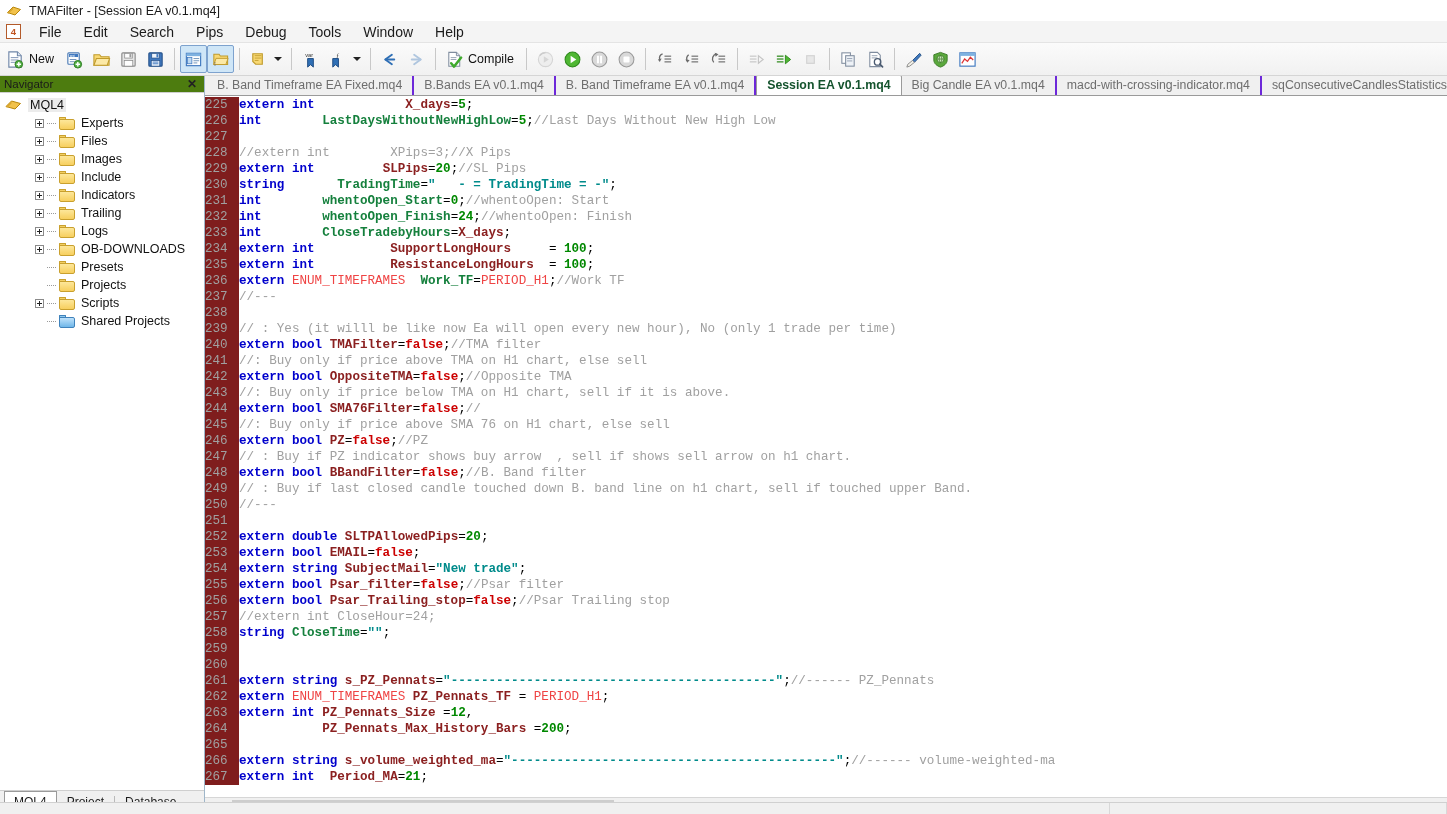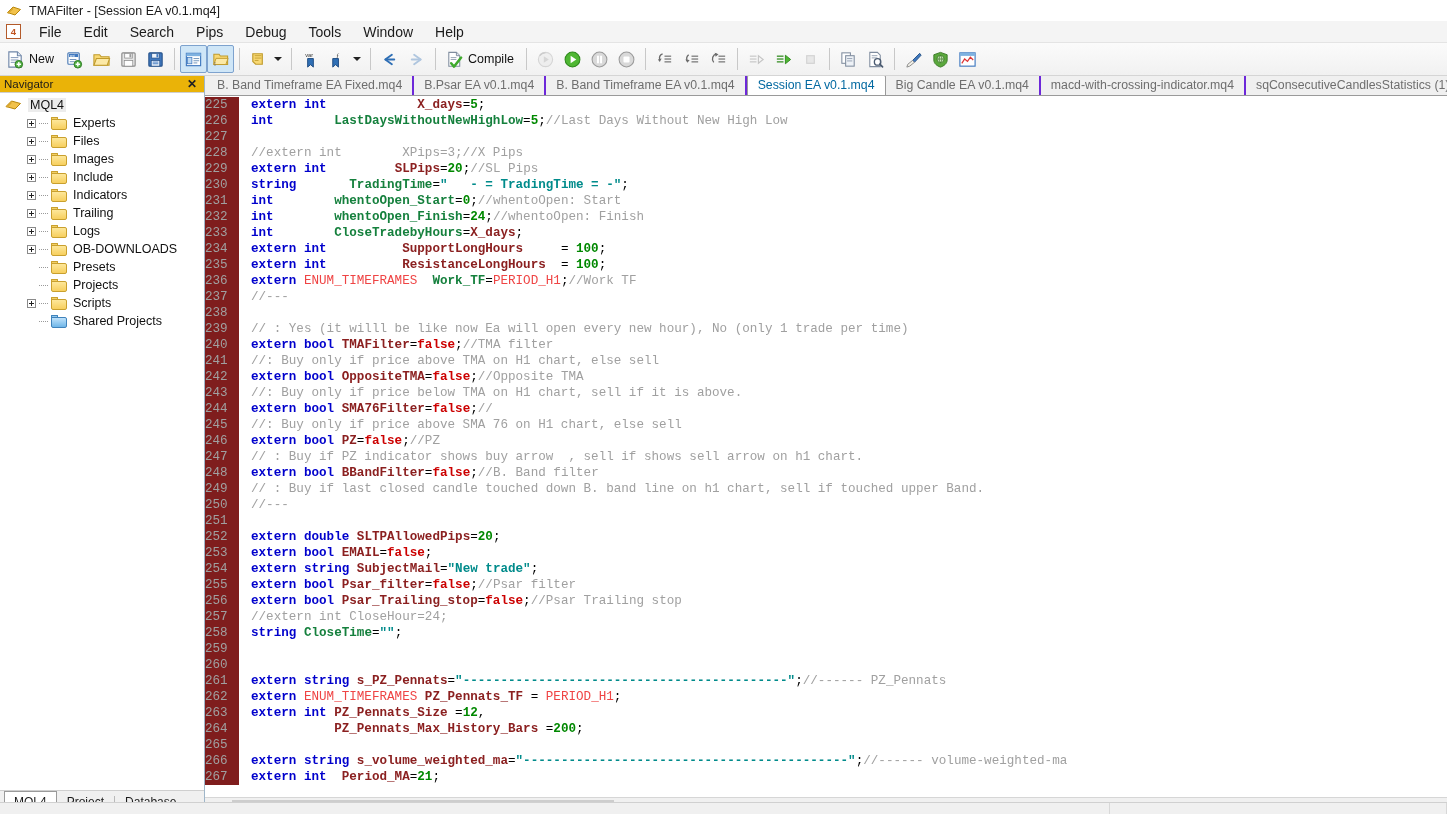--- a/index.html
+++ b/index.html
@@ -107,40 +107,40 @@
   #navigator {
     width: 205px;
     flex: 0 0 205px;
     background: #ffffff;
     border-right: 1px solid #9fb6c9;
     display: flex;
     flex-direction: column;
   }
   #nav-header {
     height: 17px;
-    background: #eab308;
+    background: #4d7c0f;
     border-bottom: 1px solid #cfcfcf;
     display: flex; align-items: center;
     padding: 0 4px 0 4px;
     font-size: 11.5px;
     color: #1a1a1a;
     justify-content: center;
   }
   #nav-header .title { flex: 1 1 auto; }
   #nav-header .close { font-size: 12px; font-weight: bold; cursor: default; padding: 0 3px; color:#222;}
   #nav-tree {
     flex: 1 1 auto;
     overflow: hidden;
     padding-top: 3px;
     font-size: 12.5px;
   }
   .tree-row {
     display: flex; align-items: center;
     height: 18px;
-    padding-left: 14px;
+    padding-left: 22px;
     white-space: nowrap;
     cursor: default;
   }
   .tree-row.root { padding-left: 5px; }
   .tree-row .expander {
     width: 9px; height: 9px;
     border: 1px solid #8a8a8a;
     background: #fff;
     margin-right: 3px;
     position: relative;
@@ -238,26 +238,27 @@
     font-size: 12.3px;
     color: #6e6e6e;
     padding: 2px 10px 3px 10px;
     white-space: nowrap;
     cursor: default;
     border-right: 2px solid #6d28d9;
     line-height: 14px;
   }
   .file-tab.active {
     background: #ffffff;
-    color: #0369a1;
+    color: #14532d;
     border: 1px solid #9a9a9a;
     border-bottom: 1px solid #ffffff;
     margin-bottom: -1px;
     padding: 2px 10px 3px 10px;
     border-radius: 2px 2px 0 0;
+    font-weight: bold;
   }
   #code-wrap {
     flex: 1 1 auto;
     display: flex;
     overflow: hidden;
     background: #ffffff;
     position: relative;
   }
   #code-area {
     flex: 1 1 auto;
@@ -276,21 +277,21 @@
     text-align: right;
     padding-right: 19px;
     color: #a0a0a0;
     background: #7f1d1d;
     font-family: "Liberation Mono","DejaVu Sans Mono",monospace;
     font-size: 12.6px;
     line-height: 16px;
     user-select: none;
   }
   .src {
-    padding-left: 12px;
+    padding-left: 0;
     font-family: "Liberation Mono","DejaVu Sans Mono",monospace;
     font-size: 12.6px;
     line-height: 16px;
     white-space: pre;
   }
   
   .kw   { color: #0000cc; font-weight: bold; }
   .typ  { color: #ef4444; font-weight: normal; }
   .id   { color: #8b2020; font-weight: bold; }
   .idp  { color: #15803d; font-weight: bold; }
@@ -851,21 +852,21 @@
       <span class="nav-tab">Project</span>
       <span class="nav-tab-sep"></span>
       <span class="nav-tab">Database</span>
     </div>
   </div>
 
   <div id="editor-pane">
 
     <div id="file-tabs">
       <span class="file-tab">B. Band Timeframe EA Fixed.mq4</span>
-      <span class="file-tab">B.Psar EA v0.1.mq4</span>
+      <span class="file-tab">B.Bands EA v0.1.mq4</span>
       <span class="file-tab">B. Band Timeframe EA v0.1.mq4</span>
       <span class="file-tab active">Session EA v0.1.mq4</span>
       <span class="file-tab">Big Candle EA v0.1.mq4</span>
       <span class="file-tab">macd-with-crossing-indicator.mq4</span>
       <span class="file-tab">sqConsecutiveCandlesStatistics (1).mq4</span>
     </div>
 
     <div id="code-wrap">
       <div id="code-area"><div class="code-line"><span class="ln">225</span><span class="src"><span class="kw">extern </span><span class="kw">int</span><span class="pun">            </span><span class="id">X_days</span><span class="pun">=</span><span class="num">5</span><span class="pun">;</span></span></div><div class="code-line"><span class="ln">226</span><span class="src"><span class="kw">int</span><span class="pun">        </span><span class="idp">LastDaysWithoutNewHighLow</span><span class="pun">=</span><span class="num">5</span><span class="pun">;</span><span class="cmt">//Last Days Without New High Low</span></span></div><div class="code-line"><span class="ln">227</span><span class="src"></span></div><div class="code-line"><span class="ln">228</span><span class="src"><span class="cmt">//extern int        XPips=3;//X Pips</span></span></div><div class="code-line"><span class="ln">229</span><span class="src"><span class="kw">extern </span><span class="kw">int</span><span class="pun">         </span><span class="id">SLPips</span><span class="pun">=</span><span class="num">20</span><span class="pun">;</span><span class="cmt">//SL Pips</span></span></div><div class="code-line"><span class="ln">230</span><span class="src"><span class="kw">string</span><span class="pun">       </span><span class="idp">TradingTime</span><span class="pun">=</span><span class="str">"   - = TradingTime = -"</span><span class="pun">;</span></span></div><div class="code-line"><span class="ln">231</span><span class="src"><span class="kw">int</span><span class="pun">        </span><span class="idp">whentoOpen_Start</span><span class="pun">=</span><span class="num">0</span><span class="pun">;</span><span class="cmt">//whentoOpen: Start</span></span></div><div class="code-line"><span class="ln">232</span><span class="src"><span class="kw">int</span><span class="pun">        </span><span class="idp">whentoOpen_Finish</span><span class="pun">=</span><span class="num">24</span><span class="pun">;</span><span class="cmt">//whentoOpen: Finish</span></span></div><div class="code-line"><span class="ln">233</span><span class="src"><span class="kw">int</span><span class="pun">        </span><span class="idp">CloseTradebyHours</span><span class="pun">=</span><span class="id">X_days</span><span class="pun">;</span></span></div><div class="code-line"><span class="ln">234</span><span class="src"><span class="kw">extern </span><span class="kw">int</span><span class="pun">          </span><span class="id">SupportLongHours</span><span class="pun">     = </span><span class="num">100</span><span class="pun">;</span></span></div><div class="code-line"><span class="ln">235</span><span class="src"><span class="kw">extern </span><span class="kw">int</span><span class="pun">          </span><span class="id">ResistanceLongHours</span><span class="pun">  = </span><span class="num">100</span><span class="pun">;</span></span></div><div class="code-line"><span class="ln">236</span><span class="src"><span class="kw">extern </span><span class="typ">ENUM_TIMEFRAMES</span><span class="pun">  </span><span class="idp">Work_TF</span><span class="pun">=</span><span class="typ">PERIOD_H1</span><span class="pun">;</span><span class="cmt">//Work TF</span></span></div><div class="code-line"><span class="ln">237</span><span class="src"><span class="cmt">//---</span></span></div><div class="code-line"><span class="ln">238</span><span class="src"></span></div><div class="code-line"><span class="ln">239</span><span class="src"><span class="cmt">// : Yes (it willl be like now Ea will open every new hour), No (only 1 trade per time)</span></span></div><div class="code-line"><span class="ln">240</span><span class="src"><span class="kw">extern </span><span class="kw">bool</span><span class="pun"> </span><span class="id">TMAFilter</span><span class="pun">=</span><span class="bl">false</span><span class="pun">;</span><span class="cmt">//TMA filter</span></span></div><div class="code-line"><span class="ln">241</span><span class="src"><span class="cmt">//: Buy only if price above TMA on H1 chart, else sell</span></span></div><div class="code-line"><span class="ln">242</span><span class="src"><span class="kw">extern </span><span class="kw">bool</span><span class="pun"> </span><span class="id">OppositeTMA</span><span class="pun">=</span><span class="bl">false</span><span class="pun">;</span><span class="cmt">//Opposite TMA</span></span></div><div class="code-line"><span class="ln">243</span><span class="src"><span class="cmt">//: Buy only if price below TMA on H1 chart, sell if it is above.</span></span></div><div class="code-line"><span class="ln">244</span><span class="src"><span class="kw">extern </span><span class="kw">bool</span><span class="pun"> </span><span class="id">SMA76Filter</span><span class="pun">=</span><span class="bl">false</span><span class="pun">;</span><span class="cmt">//</span></span></div><div class="code-line"><span class="ln">245</span><span class="src"><span class="cmt">//: Buy only if price above SMA 76 on H1 chart, else sell</span></span></div><div class="code-line"><span class="ln">246</span><span class="src"><span class="kw">extern </span><span class="kw">bool</span><span class="pun"> </span><span class="id">PZ</span><span class="pun">=</span><span class="bl">false</span><span class="pun">;</span><span class="cmt">//PZ</span></span></div><div class="code-line"><span class="ln">247</span><span class="src"><span class="cmt">// : Buy if PZ indicator shows buy arrow  , sell if shows sell arrow on h1 chart.</span></span></div><div class="code-line"><span class="ln">248</span><span class="src"><span class="kw">extern </span><span class="kw">bool</span><span class="pun"> </span><span class="id">BBandFilter</span><span class="pun">=</span><span class="bl">false</span><span class="pun">;</span><span class="cmt">//B. Band filter</span></span></div><div class="code-line"><span class="ln">249</span><span class="src"><span class="cmt">// : Buy if last closed candle touched down B. band line on h1 chart, sell if touched upper Band.</span></span></div><div class="code-line"><span class="ln">250</span><span class="src"><span class="cmt">//---</span></span></div><div class="code-line"><span class="ln">251</span><span class="src"></span></div><div class="code-line"><span class="ln">252</span><span class="src"><span class="kw">extern </span><span class="kw">double</span><span class="pun"> </span><span class="id">SLTPAllowedPips</span><span class="pun">=</span><span class="num">20</span><span class="pun">;</span></span></div><div class="code-line"><span class="ln">253</span><span class="src"><span class="kw">extern </span><span class="kw">bool</span><span class="pun"> </span><span class="id">EMAIL</span><span class="pun">=</span><span class="bl">false</span><span class="pun">;</span></span></div><div class="code-line"><span class="ln">254</span><span class="src"><span class="kw">extern </span><span class="kw">string</span><span class="pun"> </span><span class="id">SubjectMail</span><span class="pun">=</span><span class="str">"New trade"</span><span class="pun">;</span></span></div><div class="code-line"><span class="ln">255</span><span class="src"><span class="kw">extern </span><span class="kw">bool</span><span class="pun"> </span><span class="id">Psar_filter</span><span class="pun">=</span><span class="bl">false</span><span class="pun">;</span><span class="cmt">//Psar filter</span></span></div><div class="code-line"><span class="ln">256</span><span class="src"><span class="kw">extern </span><span class="kw">bool</span><span class="pun"> </span><span class="id">Psar_Trailing_stop</span><span class="pun">=</span><span class="bl">false</span><span class="pun">;</span><span class="cmt">//Psar Trailing stop</span></span></div><div class="code-line"><span class="ln">257</span><span class="src"><span class="cmt">//extern int CloseHour=24;</span></span></div><div class="code-line"><span class="ln">258</span><span class="src"><span class="kw">string</span><span class="pun"> </span><span class="idp">CloseTime</span><span class="pun">=</span><span class="str">""</span><span class="pun">;</span></span></div><div class="code-line"><span class="ln">259</span><span class="src"></span></div><div class="code-line"><span class="ln">260</span><span class="src"></span></div><div class="code-line"><span class="ln">261</span><span class="src"><span class="kw">extern </span><span class="kw">string</span><span class="pun"> </span><span class="id">s_PZ_Pennats</span><span class="pun">=</span><span class="str">"-------------------------------------------"</span><span class="pun">;</span><span class="cmt">//------ PZ_Pennats</span></span></div><div class="code-line"><span class="ln">262</span><span class="src"><span class="kw">extern </span><span class="typ">ENUM_TIMEFRAMES</span><span class="pun"> </span><span class="id">PZ_Pennats_TF</span><span class="pun"> = </span><span class="typ">PERIOD_H1</span><span class="pun">;</span></span></div><div class="code-line"><span class="ln">263</span><span class="src"><span class="kw">extern </span><span class="kw">int</span><span class="pun"> </span><span class="id">PZ_Pennats_Size</span><span class="pun"> =</span><span class="num">12</span><span class="pun">,</span></span></div><div class="code-line"><span class="ln">264</span><span class="src"><span class="pun">           </span><span class="id">PZ_Pennats_Max_History_Bars</span><span class="pun"> =</span><span class="num">200</span><span class="pun">;</span></span></div><div class="code-line"><span class="ln">265</span><span class="src"></span></div><div class="code-line"><span class="ln">266</span><span class="src"><span class="kw">extern </span><span class="kw">string</span><span class="pun"> </span><span class="id">s_volume_weighted_ma</span><span class="pun">=</span><span class="str">"-------------------------------------------"</span><span class="pun">;</span><span class="cmt">//------ volume-weighted-ma</span></span></div><div class="code-line"><span class="ln">267</span><span class="src"><span class="kw">extern </span><span class="kw">int</span><span class="pun">  </span><span class="id">Period_MA</span><span class="pun">=</span><span class="num">21</span><span class="pun">;</span></span></div></div>
     </div>

